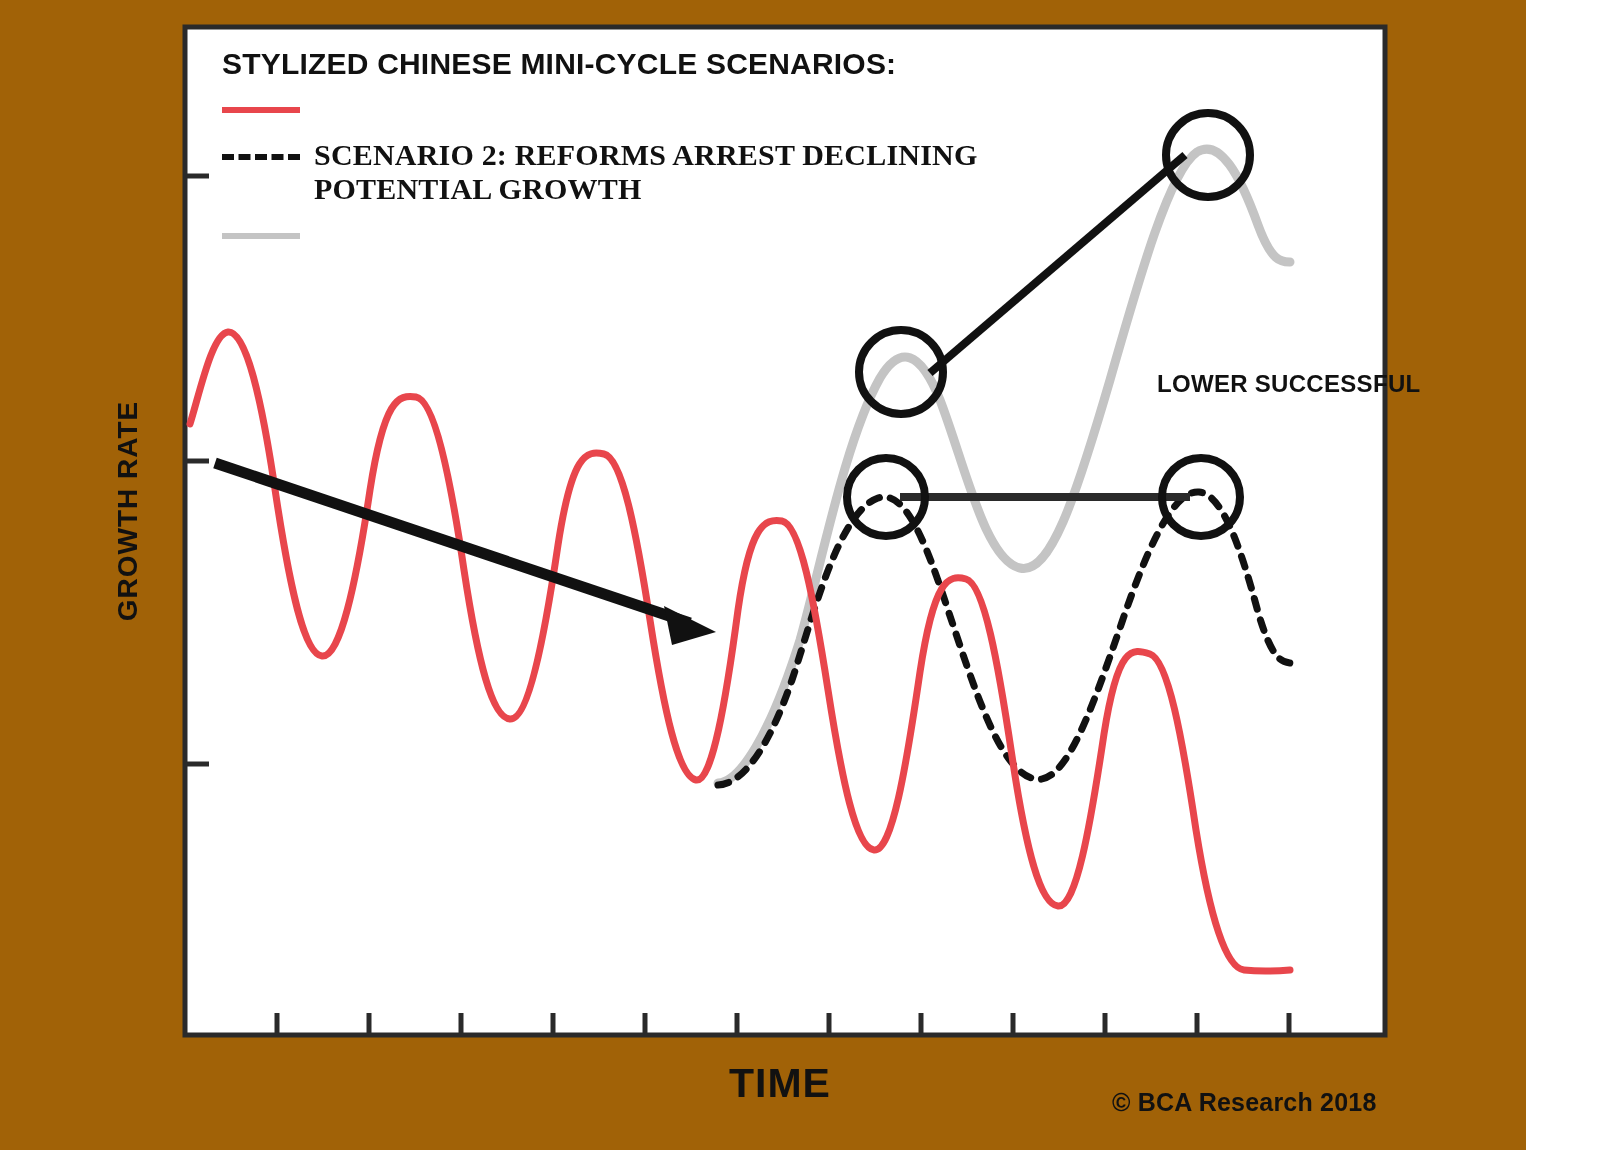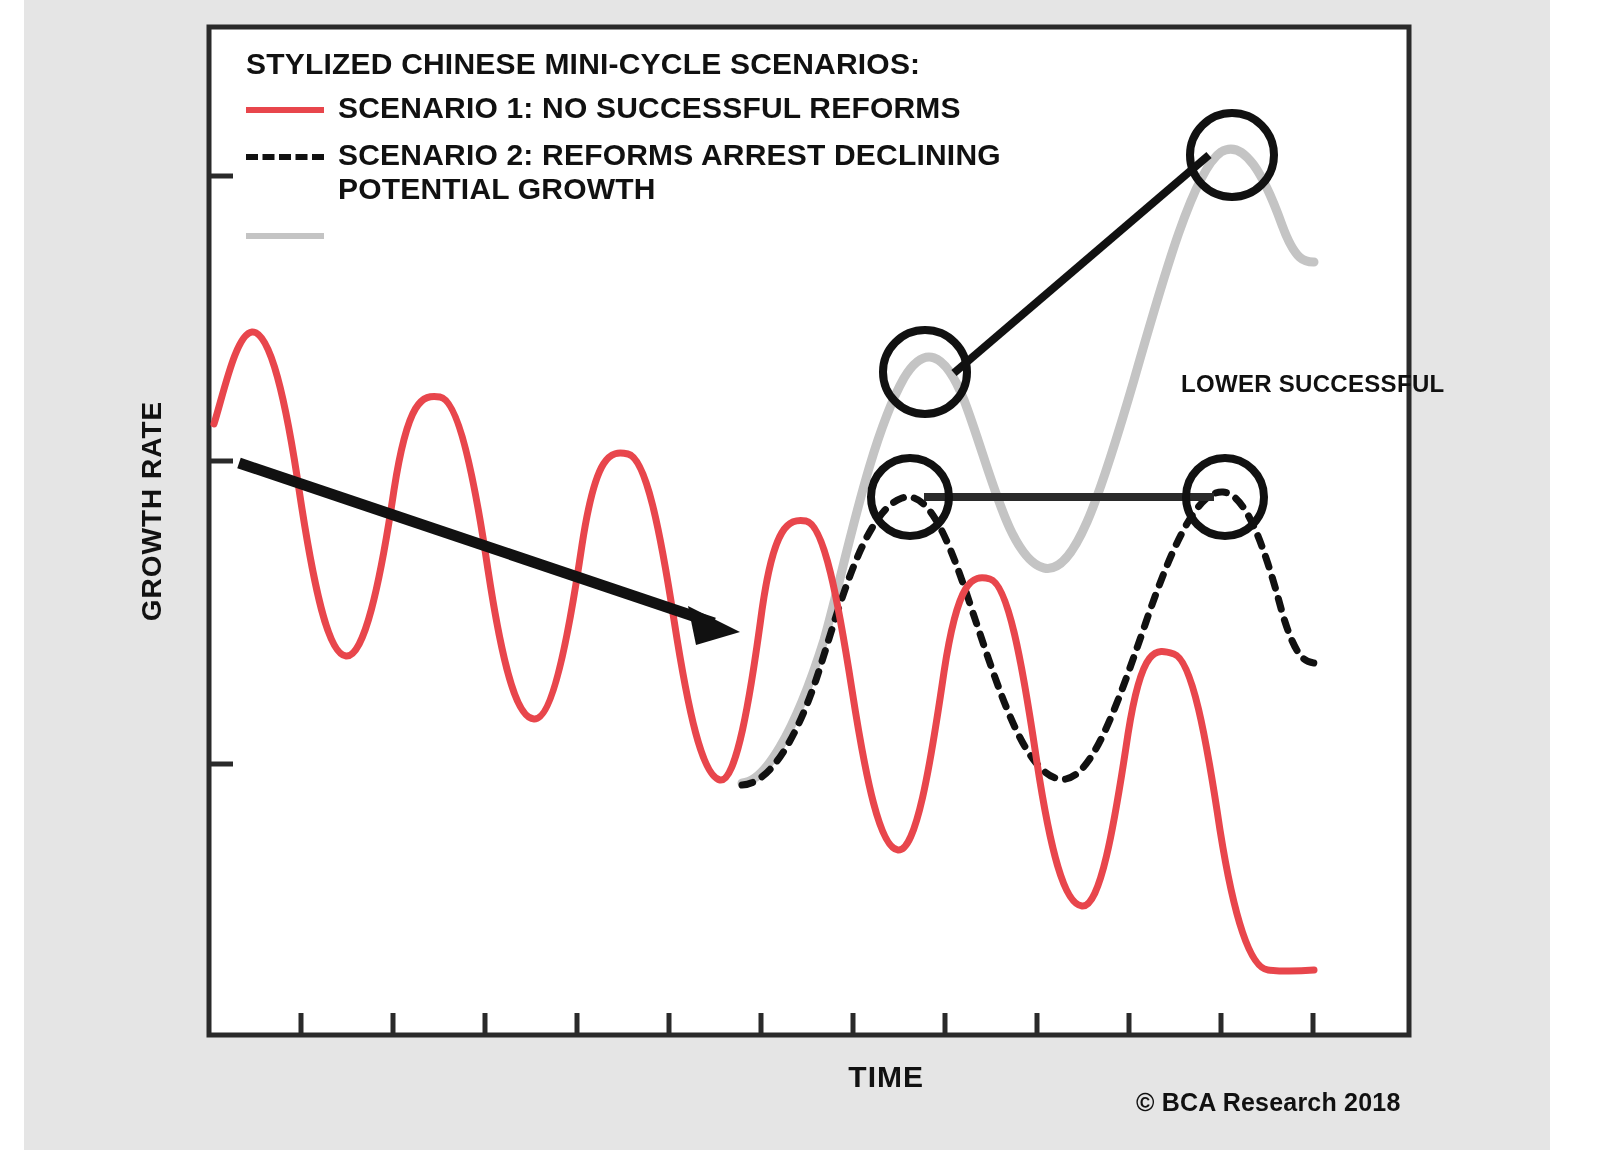--- a/index.html
+++ b/index.html
@@ -1,32 +1,32 @@
 <!DOCTYPE html>
 <html><head>
 <meta charset="utf-8">
 <style>
   html,body{margin:0;padding:0;background:#ffffff;}
   body{width:1600px;height:1150px;font-family:"Liberation Sans",sans-serif;overflow:hidden;}
-  #stage{position:relative;width:1526px;height:1150px;background:#e5e5e5;margin-left:24px;}
+  #stage{position:relative;width:1526px;height:1150px;background:#a16207;}
   .chart-svg{position:absolute;left:0;top:0;width:1600px;height:1150px;}
   .legend{position:absolute;left:222px;top:48px;width:900px;}
   .legend-title{font-size:30px;font-weight:bold;color:#111111;letter-spacing:.2px;line-height:1.08;white-space:nowrap;}
   .legend-row{display:flex;align-items:flex-start;margin-top:11px;}
   .legend-swatch{flex:0 0 auto;width:78px;height:36px;position:relative;margin-right:14px;}
   .legend-swatch i{position:absolute;left:0;top:16px;width:78px;height:0;display:block;}
   .sw-solid-red{border-top:6px solid #e8464c;}
   .sw-dashed{border-top:6px dashed #111111;}
   .sw-solid-gray{border-top:6px solid #c4c4c4;}
   .legend-label{font-size:30px;font-weight:bold;color:#111111;line-height:1.12;letter-spacing:.2px;}
   .annot{position:absolute;font-size:24px;font-weight:bold;color:#111111;line-height:1.2;letter-spacing:.3px;}
   #annot-declining{left:473px;top:390px;}
   #annot-lower{left:1157px;top:370px;}
   #y-axis-label{position:absolute;left:-22px;top:495px;width:300px;text-align:center;font-size:28px;font-weight:bold;color:#111111;letter-spacing:1px;transform:rotate(-90deg);}
-  #x-axis-label{position:absolute;left:660px;top:1060px;width:240px;text-align:right;font-size:30px;font-weight:bold;color:#111111;letter-spacing:1px;}
+  #x-axis-label{position:absolute;left:660px;top:1060px;width:240px;text-align:center;font-size:41px;font-weight:bold;color:#111111;letter-spacing:1px;}
   #copyright{position:absolute;left:1112px;top:1088px;font-size:25px;font-weight:bold;color:#111111;letter-spacing:.2px;}
 </style>
 </head>
 <body>
 
 <div id="stage">
 
   <svg class="chart-svg" viewBox="0 0 1600 1150">
 
     <rect x="185" y="27" width="1200" height="1008" fill="#ffffff" stroke="#2a2a2a" stroke-width="5"></rect>
@@ -113,28 +113,27 @@
     </g>
   </svg>
 
   <div class="legend">
     <div class="legend-title">STYLIZED CHINESE MINI-CYCLE SCENARIOS:</div>
 
     <div class="legend-row">
       <span class="legend-swatch">
           <i class="sw-solid-red"></i>
         </span>
-      <span class="legend-label">SCENARIO 1: NO SUCCESSFUL REFORMS</span>
     </div>
 
     <div class="legend-row">
       <span class="legend-swatch">
           <i class="sw-dashed"></i>
         </span>
-      <span class="legend-label" style="max-width:790px;">SCENARIO 2: REFORMS ARREST DECLINING POTENTIAL GROWTH</span>
+      <span class="legend-label" style="max-width:790px;font-family:Liberation Serif, serif;">SCENARIO 2: REFORMS ARREST DECLINING POTENTIAL GROWTH</span>
     </div>
 
     <div class="legend-row">
       <span class="legend-swatch">
           <i class="sw-solid-gray"></i>
         </span>
     </div>
   </div>
 
   <div class="annot" id="annot-lower">

